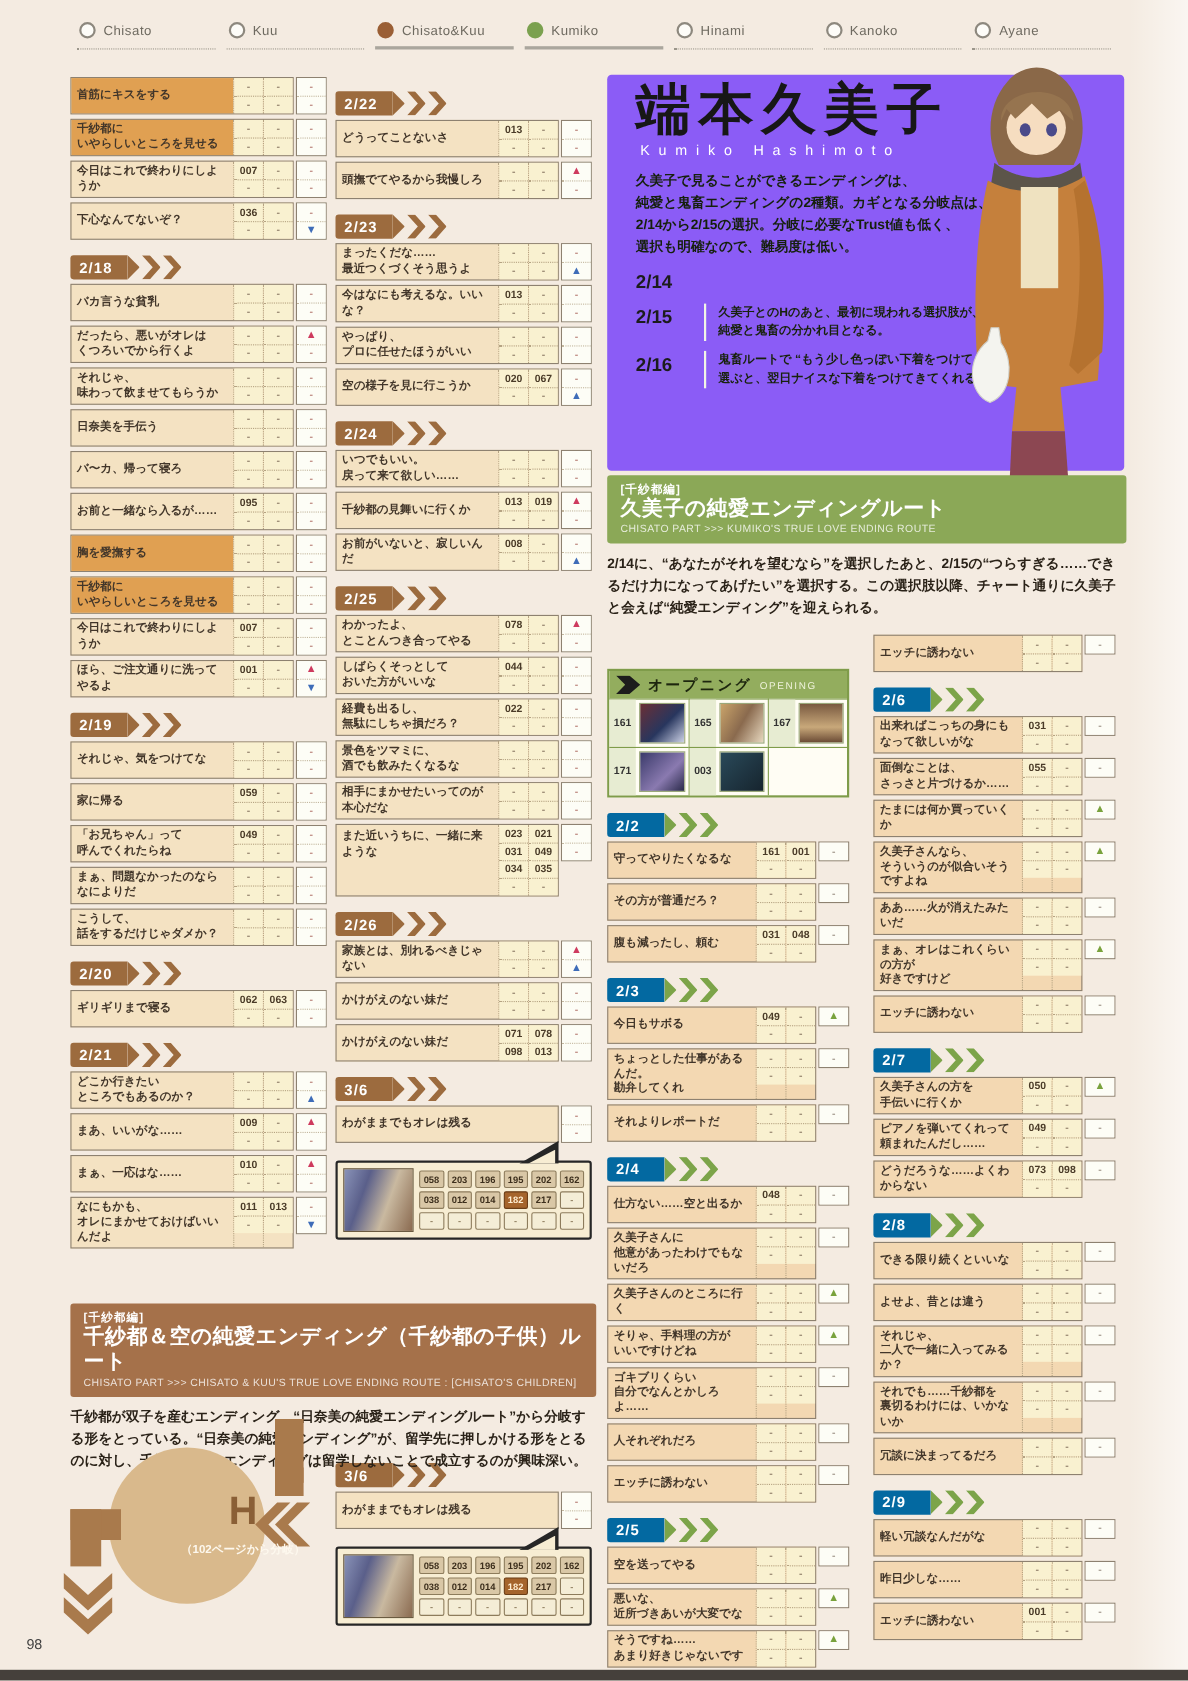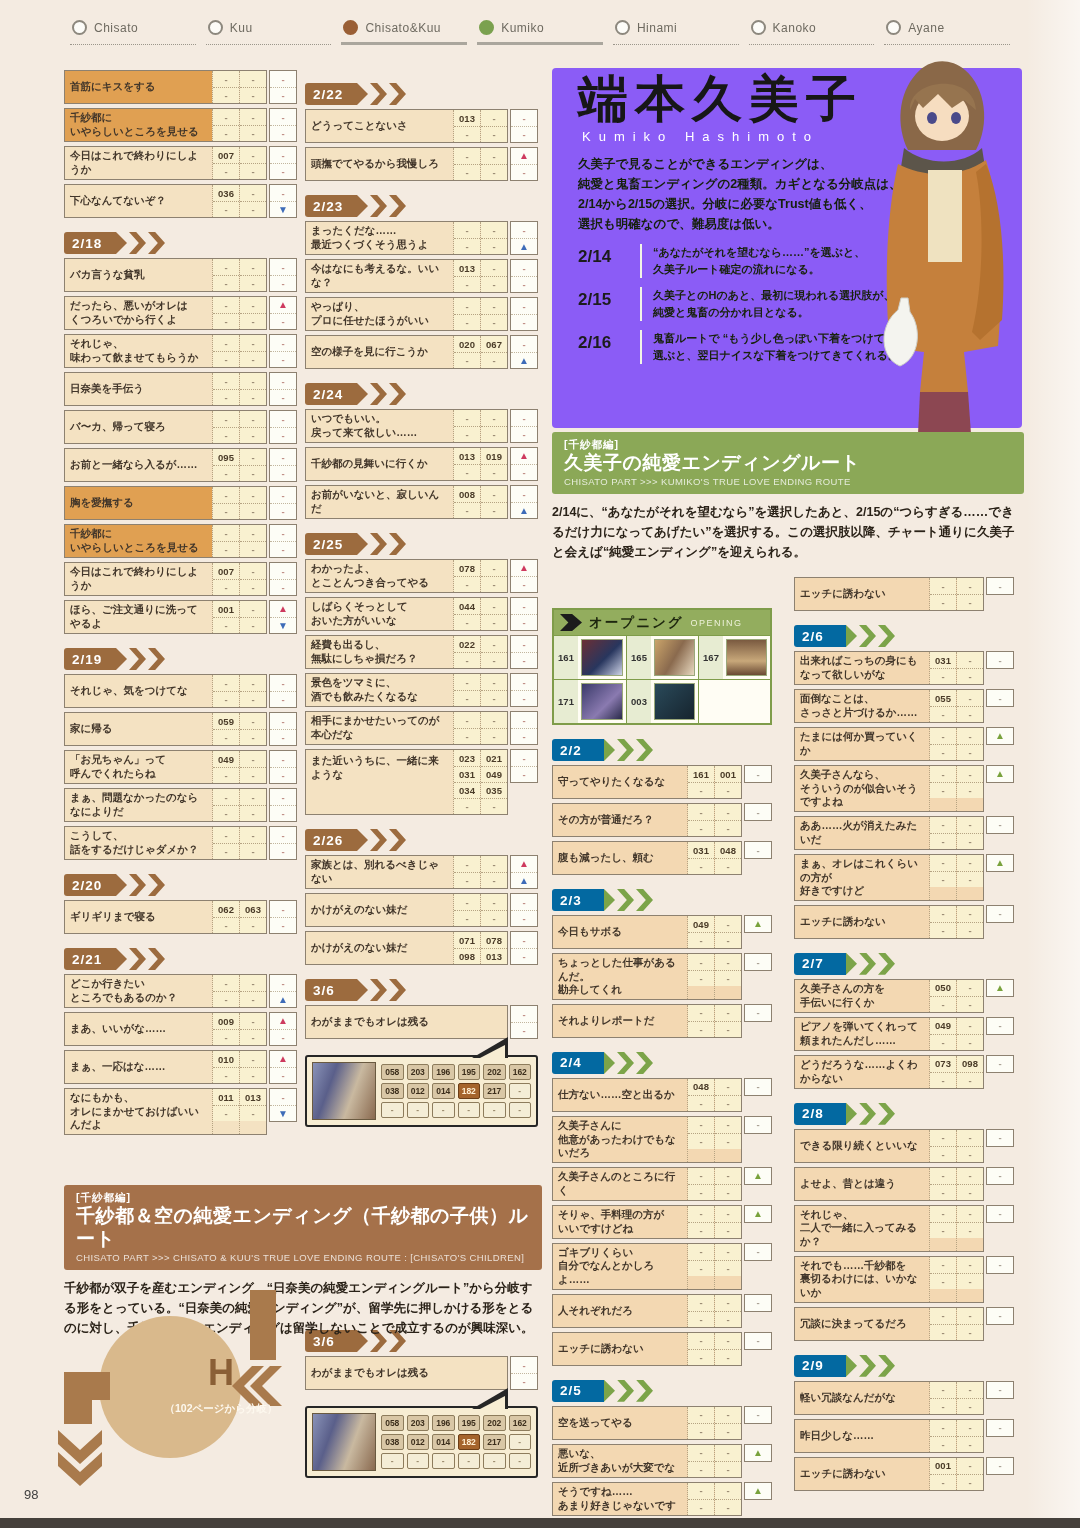--- a/index.html
+++ b/index.html
@@ -1754,22 +1754,20 @@
   <div id="green-info">
     <div class="char-name">端本久美子</div>
     <div class="char-romaji">Kumiko Hashimoto</div>
     <div class="char-desc">久美子で見ることができるエンディングは、
 純愛と鬼畜エンディングの2種類。カギとなる分岐点は、
 2/14から2/15の選択。分岐に必要なTrust値も低く、
 選択も明確なので、難易度は低い。</div>
     <div id="cp-list">
         <div class="cp-row">
           <div class="cp-date">2/14</div>
-          <div class="cp-text">“あなたがそれを望むなら……”を選ぶと、
-久美子ルート確定の流れになる。</div>
         </div>
         <div class="cp-row">
           <div class="cp-date">2/15</div>
           <div class="cp-text">久美子とのHのあと、最初に現われる選択肢が、
 純愛と鬼畜の分かれ目となる。</div>
         </div>
         <div class="cp-row">
           <div class="cp-date">2/16</div>
           <div class="cp-text">鬼畜ルートで “もう少し色っぽい下着をつけてくれませんか” を
 選ぶと、翌日ナイスな下着をつけてきてくれる。</div>

